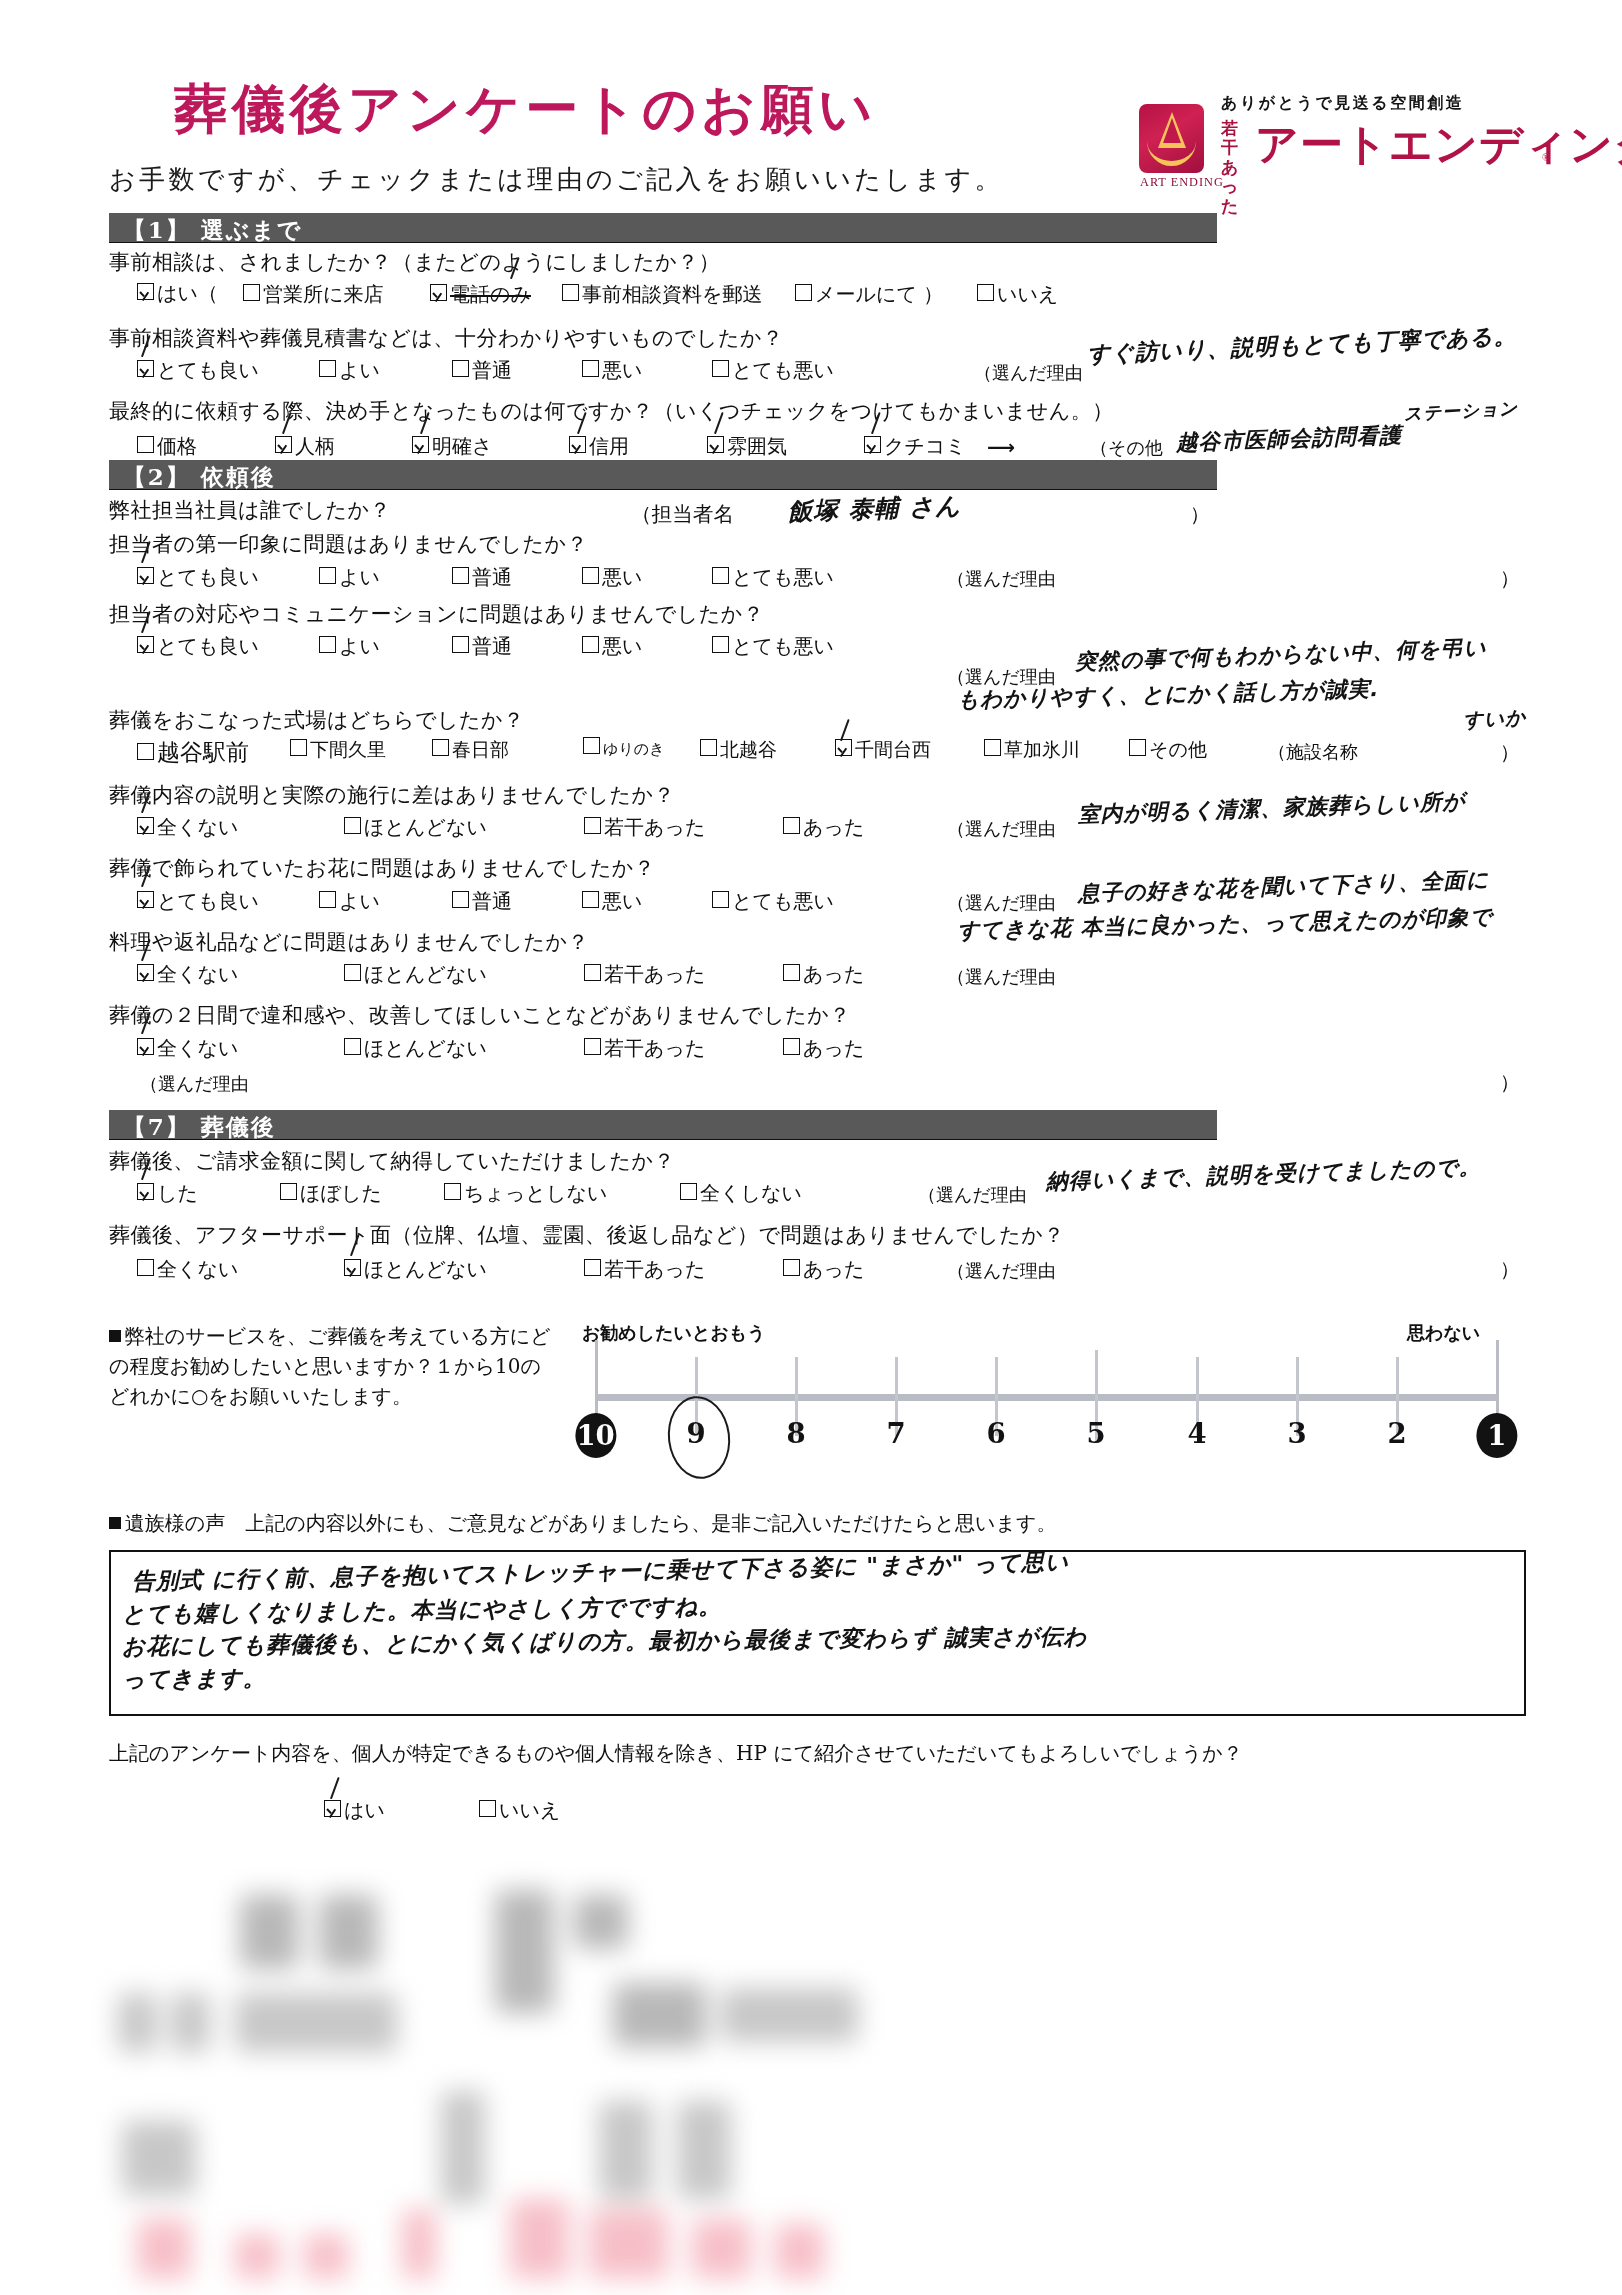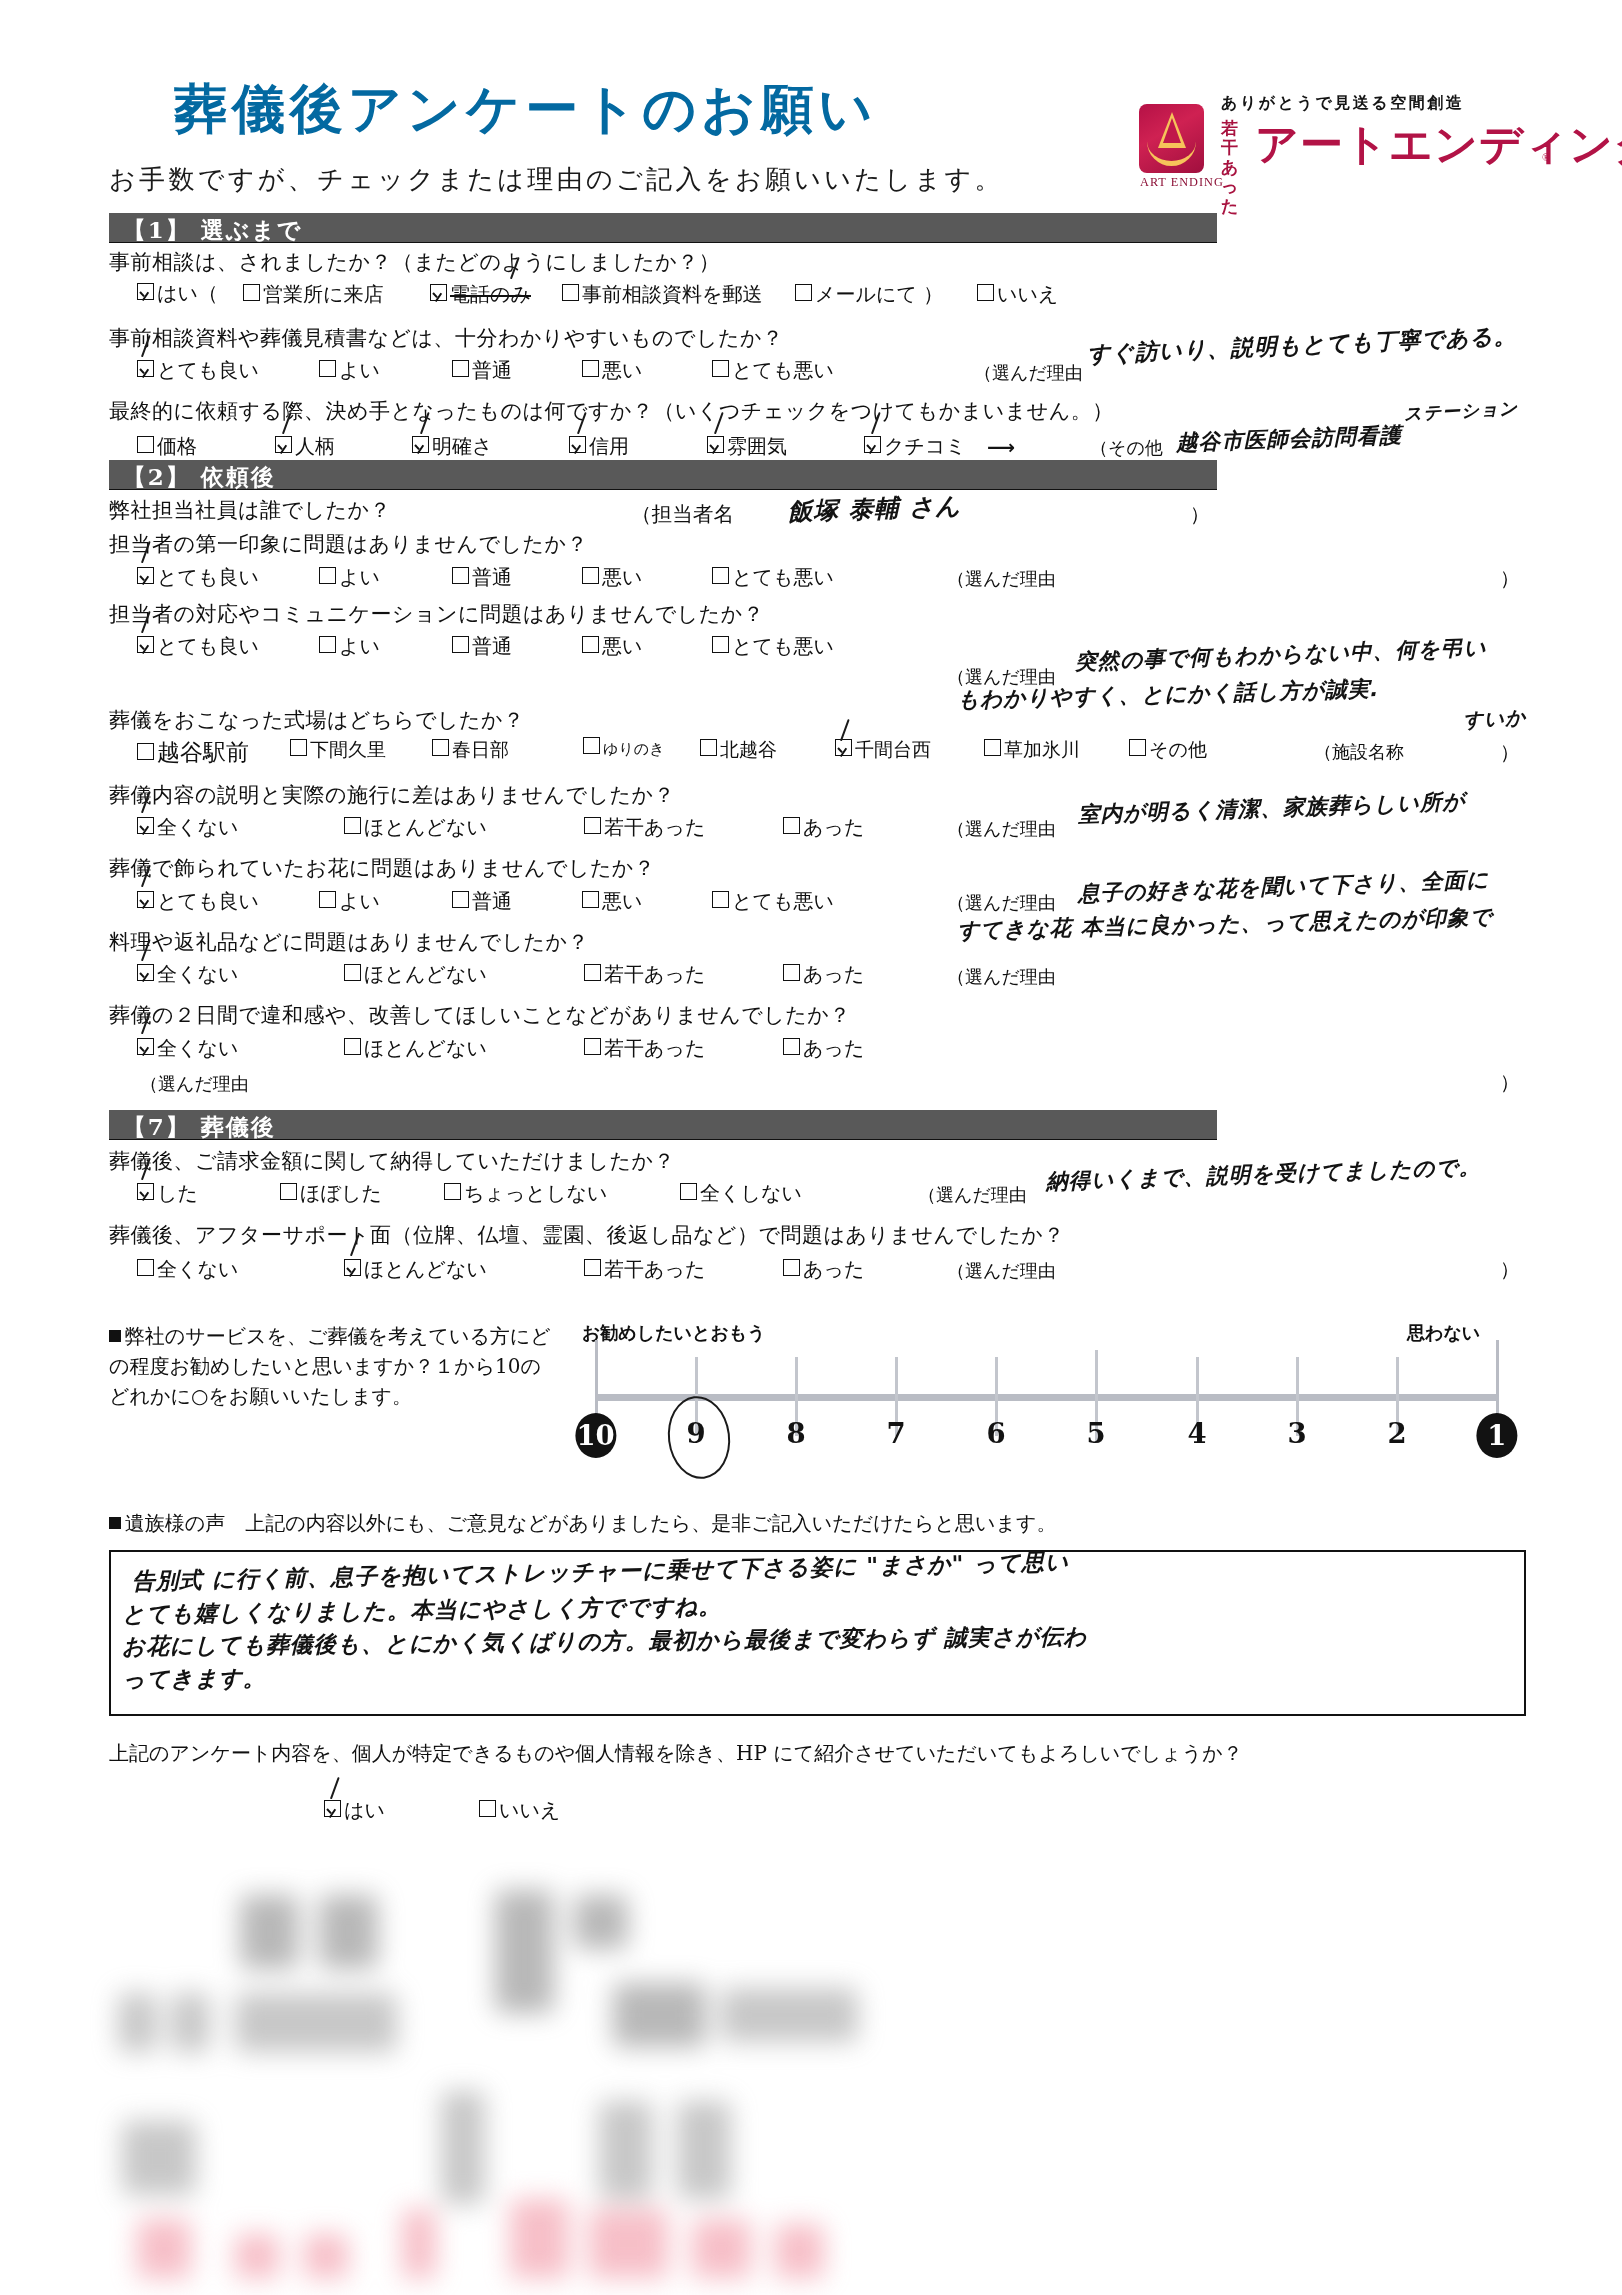--- a/index.html
+++ b/index.html
@@ -9,21 +9,21 @@
     color:#111;
   }
   .page{position:relative;width:1623px;height:2295px;background:#fff;}
 
   
   .hdr{position:absolute;left:0;top:0;width:1623px;height:201px;}
   .title{
     position:absolute;left:174px;top:74px;
     font-size:53px;font-weight:700;letter-spacing:4.9px;
     font-family:"DejaVu Serif","Liberation Serif",serif;
-    color:#0369a1;white-space:nowrap;
+    color:#be185d;white-space:nowrap;
   }
   .subtitle{
     position:absolute;left:109px;top:162px;
     font-size:26px;letter-spacing:3.4px;font-weight:400;
     color:#1a1a1a;white-space:nowrap;
     font-family:"DejaVu Serif","Liberation Serif",serif;
   }
 
   
   .logo{position:absolute;left:1139px;top:93px;width:422px;height:93px;}
@@ -277,21 +277,21 @@
   <div class="q" style="left:109px;top:706px">葬儀をおこなった式場はどちらでしたか？</div>
   <div class="opt" style="left:137px;top:737px;font-size:23px"><span class="bx"></span><span>越谷駅前</span></div>
   <div class="opt" style="left:290px;top:737px;font-size:19px"><span class="bx"></span><span>下間久里</span></div>
   <div class="opt" style="left:432px;top:737px;font-size:19px"><span class="bx"></span><span>春日部</span></div>
   <div class="opt" style="left:583px;top:737px;font-size:15px"><span class="bx"></span><span>ゆりのき</span></div>
   <div class="opt" style="left:700px;top:737px;font-size:19px"><span class="bx"></span><span>北越谷</span></div>
   <div class="opt checked" style="left:835px;top:737px;font-size:19px"><span class="bx"></span><span>千間台西</span></div>
   <div class="tick" style="left:840px;top:718px"></div>
   <div class="opt" style="left:984px;top:737px;font-size:19px"><span class="bx"></span><span>草加氷川</span></div>
   <div class="opt" style="left:1129px;top:737px;font-size:19px"><span class="bx"></span><span>その他</span></div>
-  <div class="reason" style="left:1314px;top:740px">（施設名称</div>
+  <div class="reason" style="left:1268px;top:740px">（施設名称</div>
   <div class="hw" style="left:1463px;top:707px;font-size:19.6px;transform:rotate(-3deg)">すいか</div>
   <div class="rparen" style="left:1500px;top:739px">）</div>
 
   <div class="q" style="left:109px;top:781px">葬儀内容の説明と実際の施行に差はありませんでしたか？</div>
   <div class="opt checked" style="left:137px;top:814px"><span class="bx"></span><span>全くない</span></div>
   <div class="tick" style="left:141px;top:790px"></div>
   <div class="opt" style="left:344px;top:814px"><span class="bx"></span><span>ほとんどない</span></div>
   <div class="opt" style="left:584px;top:814px"><span class="bx"></span><span>若干あった</span></div>
   <div class="opt" style="left:783px;top:814px"><span class="bx"></span><span>あった</span></div>
   <div class="reason" style="left:947px;top:817px">（選んだ理由</div>

